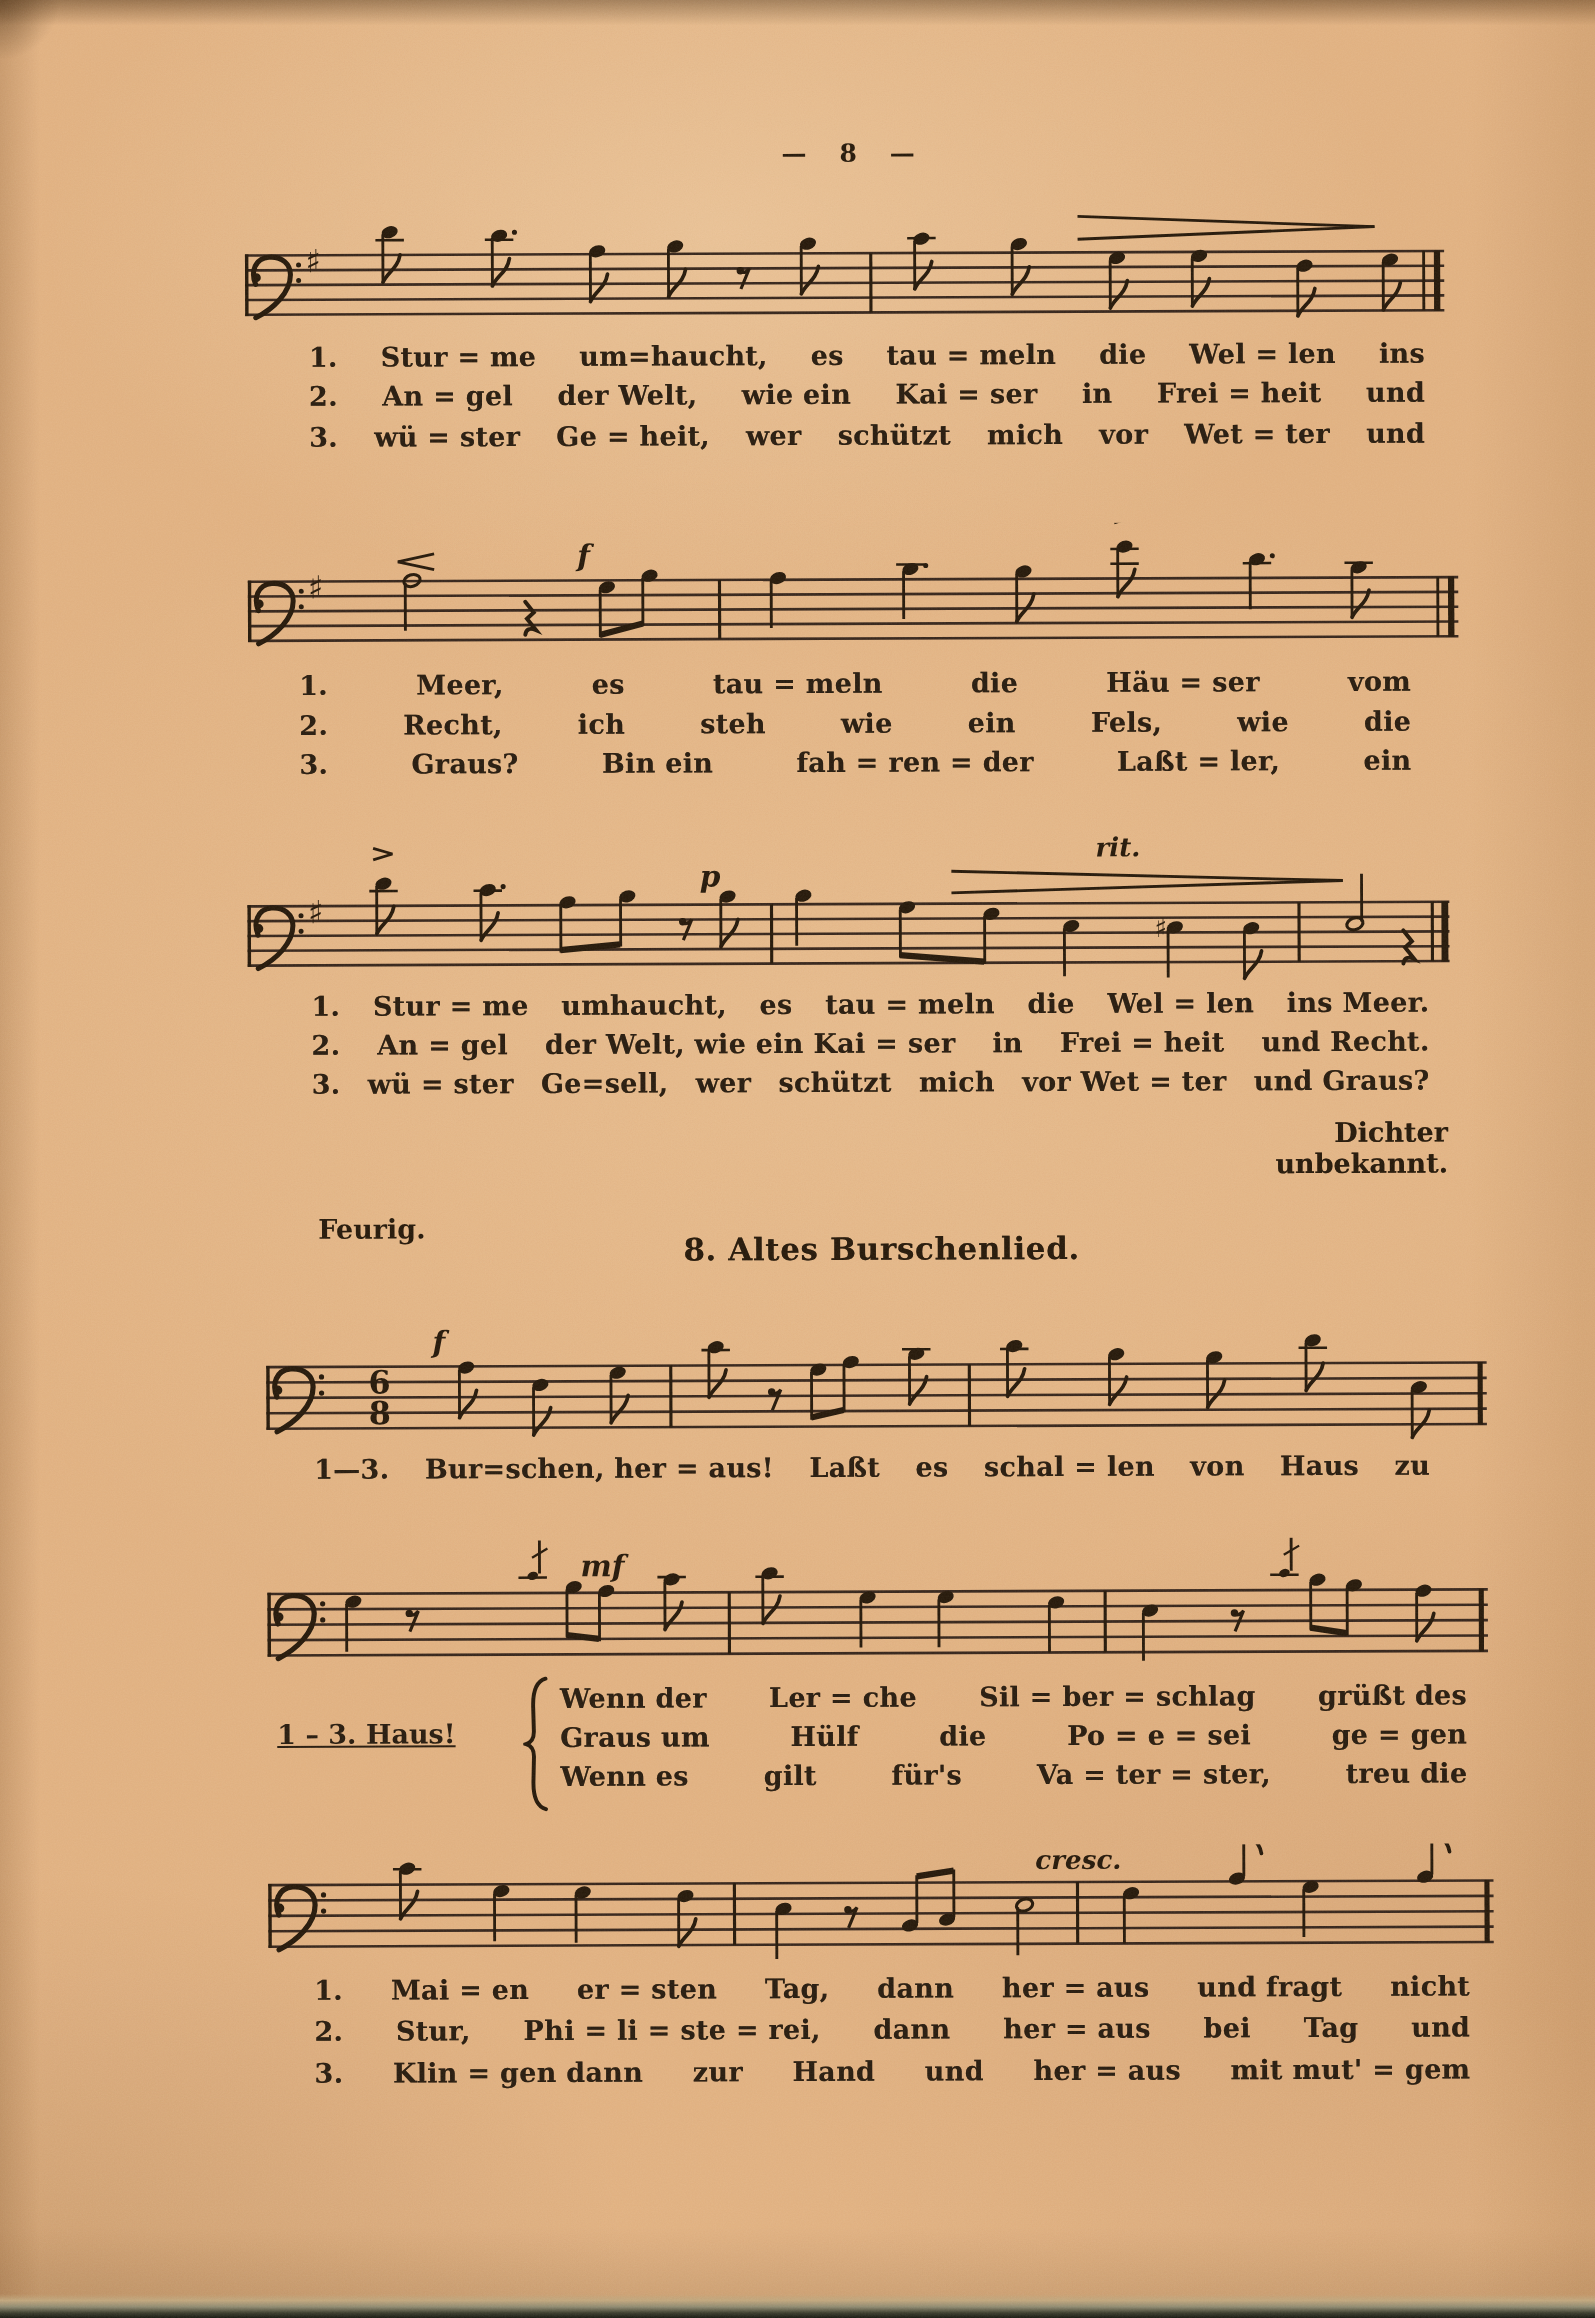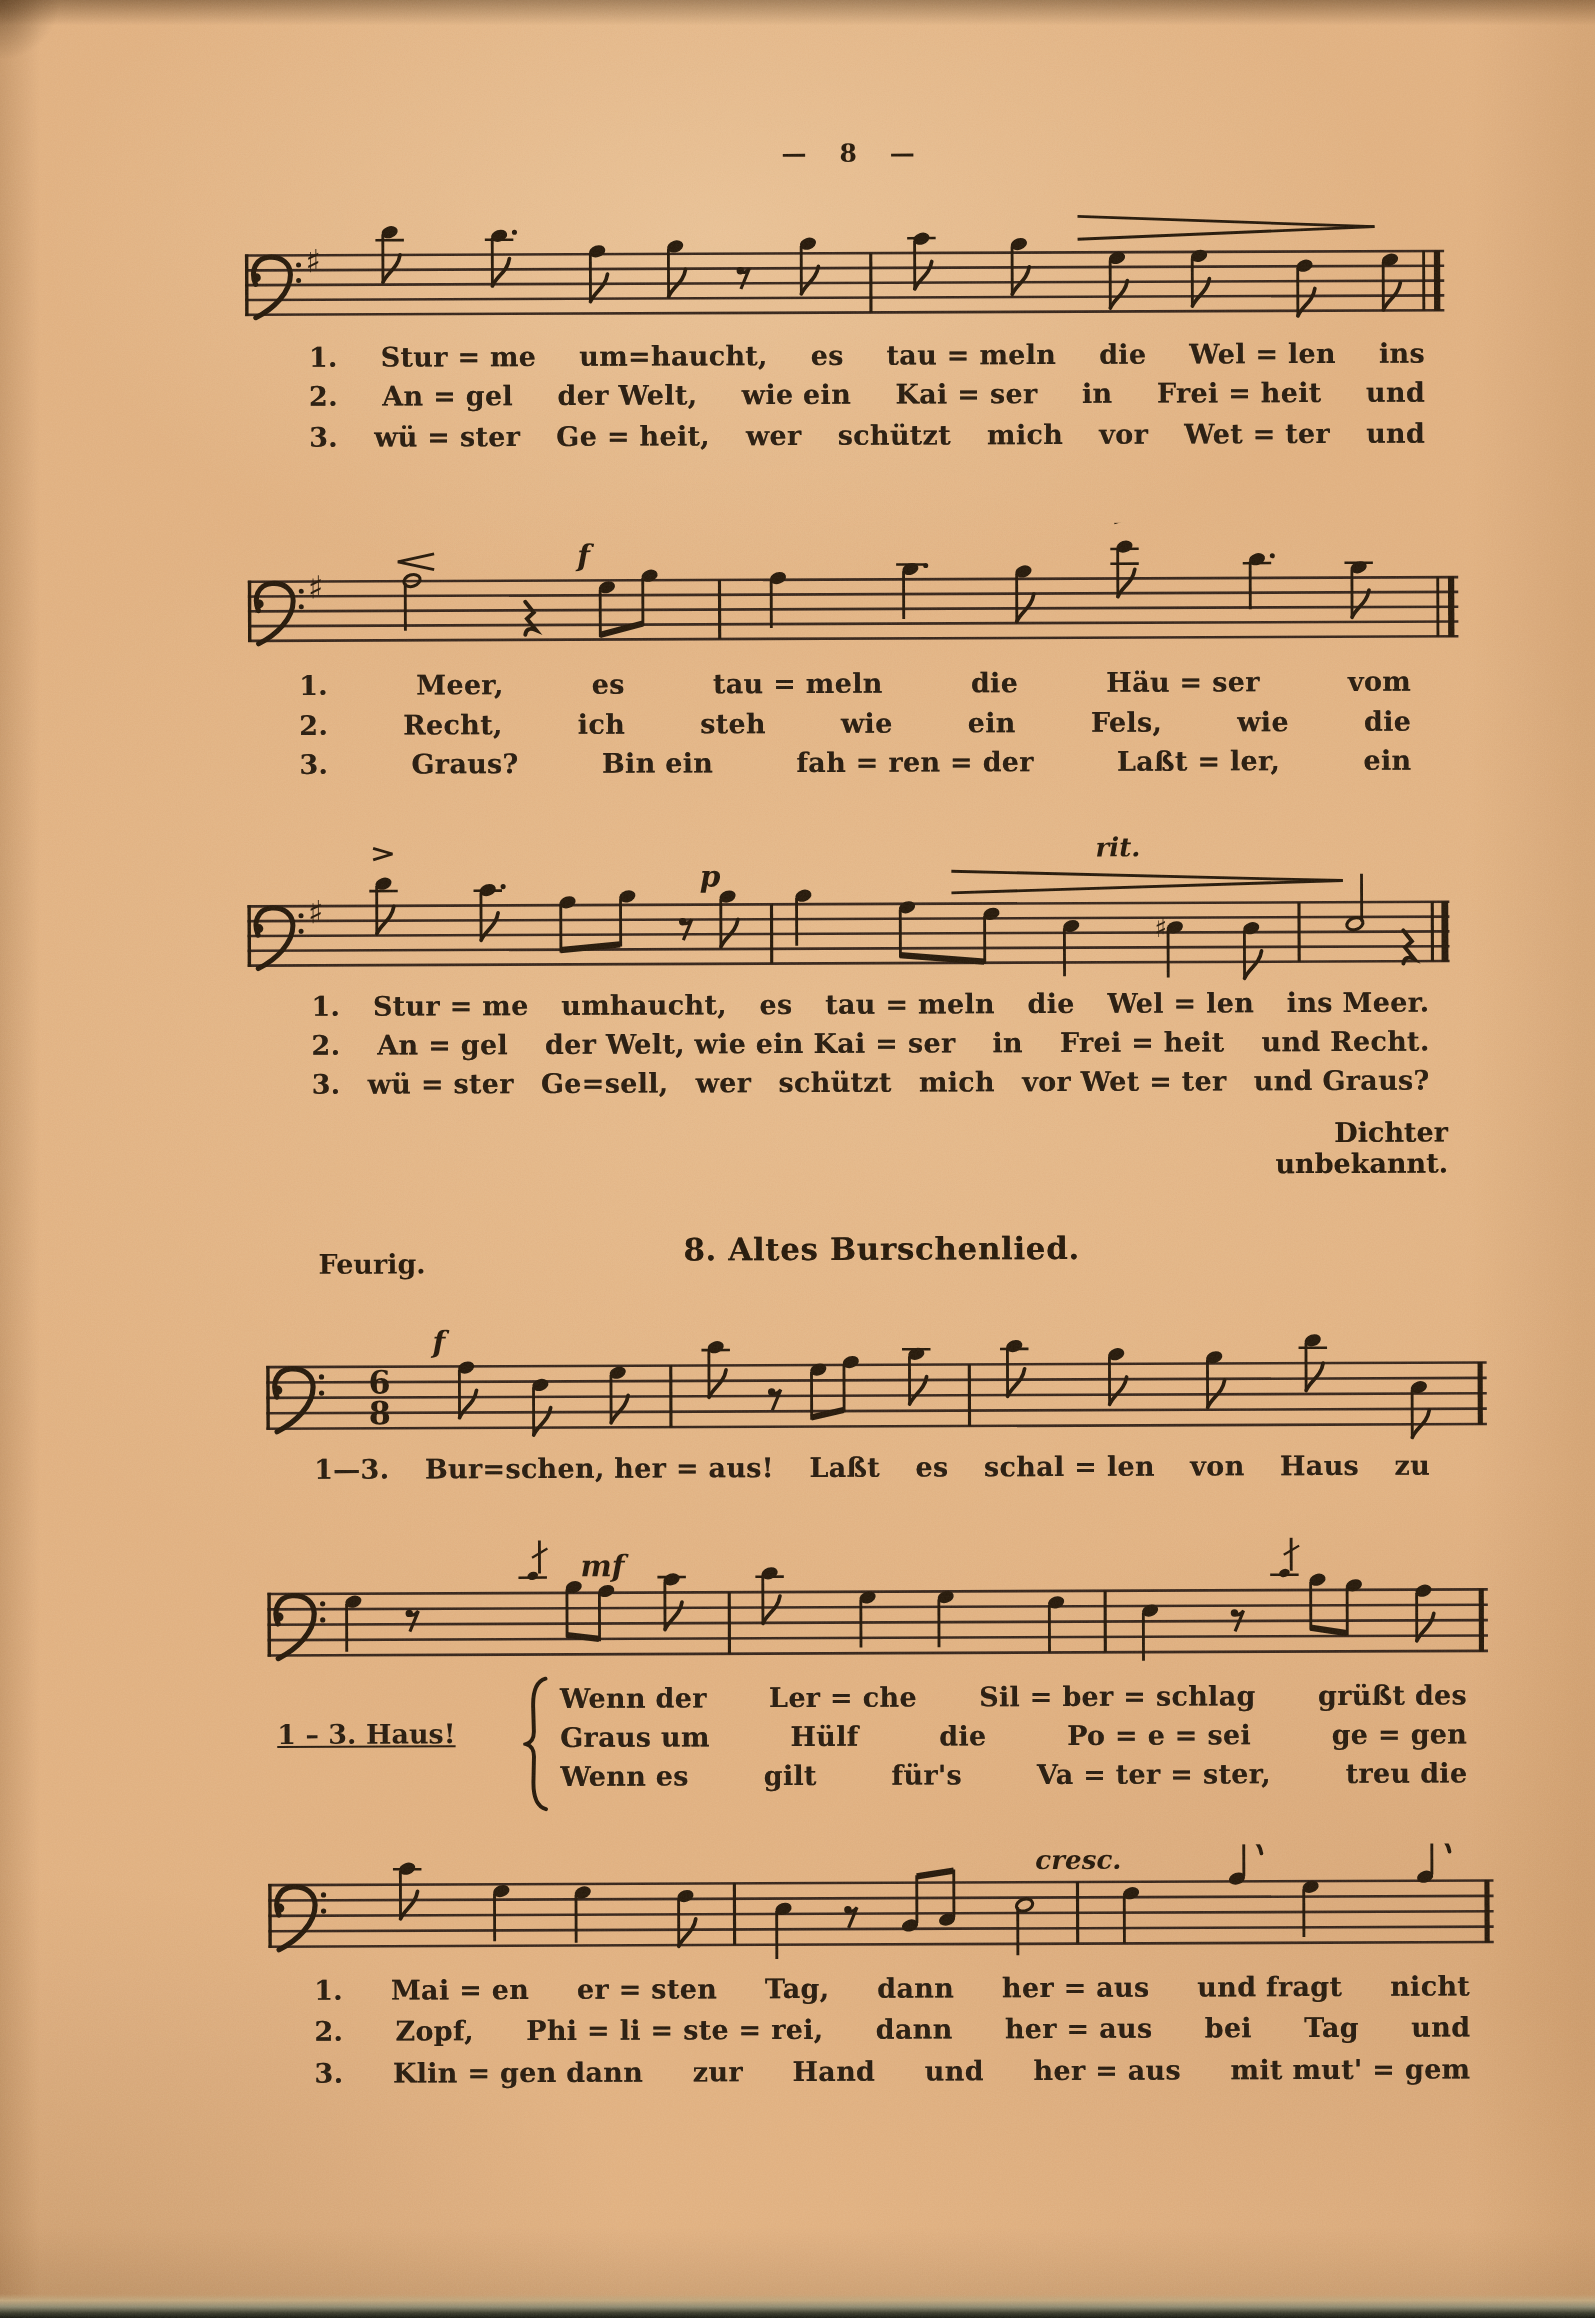--- a/index.html
+++ b/index.html
@@ -15,21 +15,21 @@
       #e3b383;
     font-family:"DejaVu Serif", serif;}
   .content{position:absolute;inset:0;transform:rotate(-0.22deg);}
   .pagenum{position:absolute;left:741px;top:139px;width:222px;display:flex;justify-content:center;align-items:baseline;gap:33px;
     font:700 25px "DejaVu Serif", serif;color:#241708;}
   .lyrics{position:absolute;color:#261a0d;font:700 27px "DejaVu Serif", serif;letter-spacing:0.3px;
     text-shadow:0 0 0.6px rgba(45,25,8,0.55);}
   .lrow{display:flex;justify-content:space-between;align-items:baseline;}
   .heading{position:absolute;left:683px;top:1231px;font:700 31px "DejaVu Serif", serif;color:#241708;letter-spacing:0.6px;
     text-shadow:0 0 0.6px rgba(45,25,8,0.6);}
-  .tempo{position:absolute;left:318px;top:1247px;font:700 27px "DejaVu Serif", serif;color:#241708;text-align:right;}
+  .tempo{position:absolute;left:318px;top:1212px;font:700 27px "DejaVu Serif", serif;color:#241708;text-align:right;}
   .attribution{position:absolute;left:1157px;top:1119px;width:291px;text-align:right;
     font:700 27px "DejaVu Serif", serif;color:#241708;text-shadow:0 0 0.6px rgba(45,25,8,0.55);}
   .group-label{position:absolute;left:275px;top:1717px;font:700 27px "DejaVu Serif", serif;color:#261a0d;text-decoration:underline;}
   .staff{position:absolute;}
   svg text{fill:#241708;}
   .dyn{font:italic 700 52px "DejaVu Serif", serif;}
   .expr{font:italic 700 46px "DejaVu Serif", serif;}
   .mus{font:700 56px "DejaVu Sans", sans-serif;}
   .acc{font:700 46px "DejaVu Sans", sans-serif;}
   .timesig{font:700 56px "DejaVu Serif", serif;text-anchor:middle;}
@@ -697,21 +697,21 @@
           <span>Mai = en</span>
           <span>er = sten</span>
           <span>Tag,</span>
           <span>dann</span>
           <span>her = aus</span>
           <span>und fragt</span>
           <span>nicht</span>
         </div>
       <div class="lrow" style="height:42px;">
           <span>2.</span>
-          <span>Zopf,</span>
+          <span>Stur,</span>
           <span>Phi = li = ste = rei,</span>
           <span>dann</span>
           <span>her = aus</span>
           <span>bei</span>
           <span>Tag</span>
           <span>und</span>
         </div>
       <div class="lrow" style="height:42px;">
           <span>3.</span>
           <span>Klin = gen dann</span>

